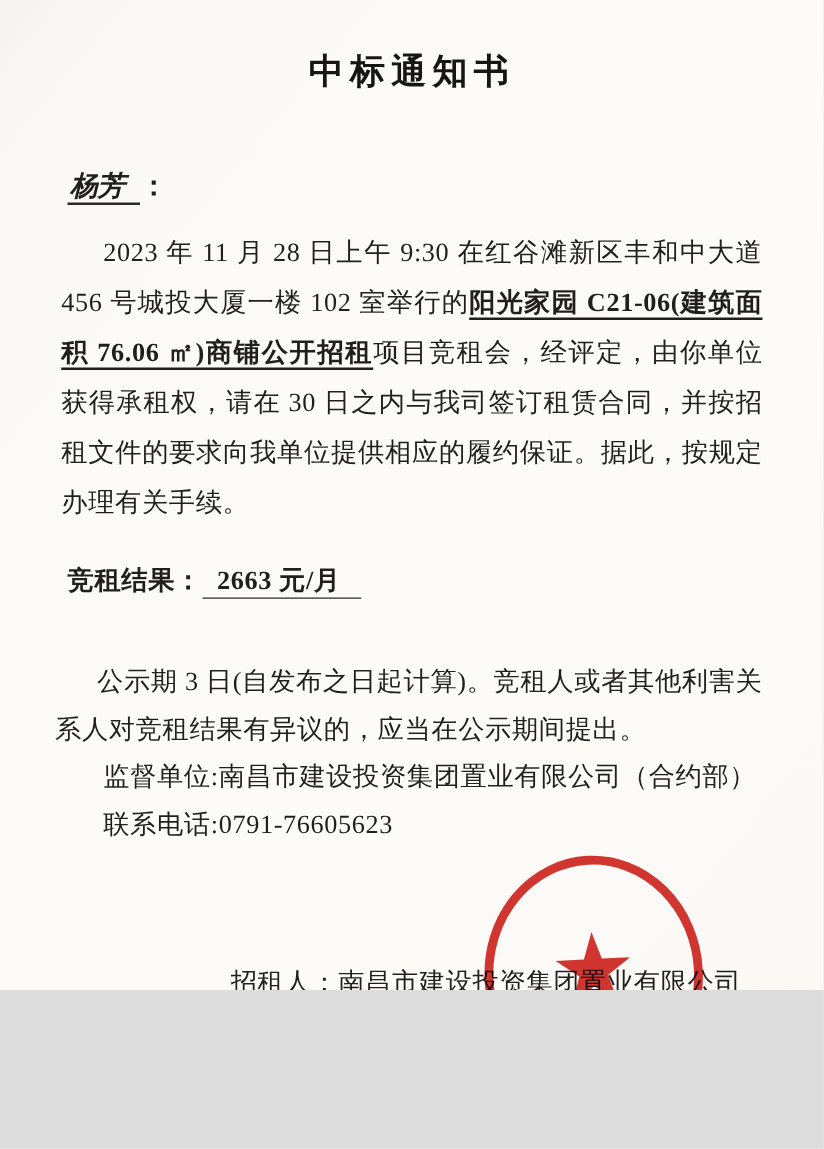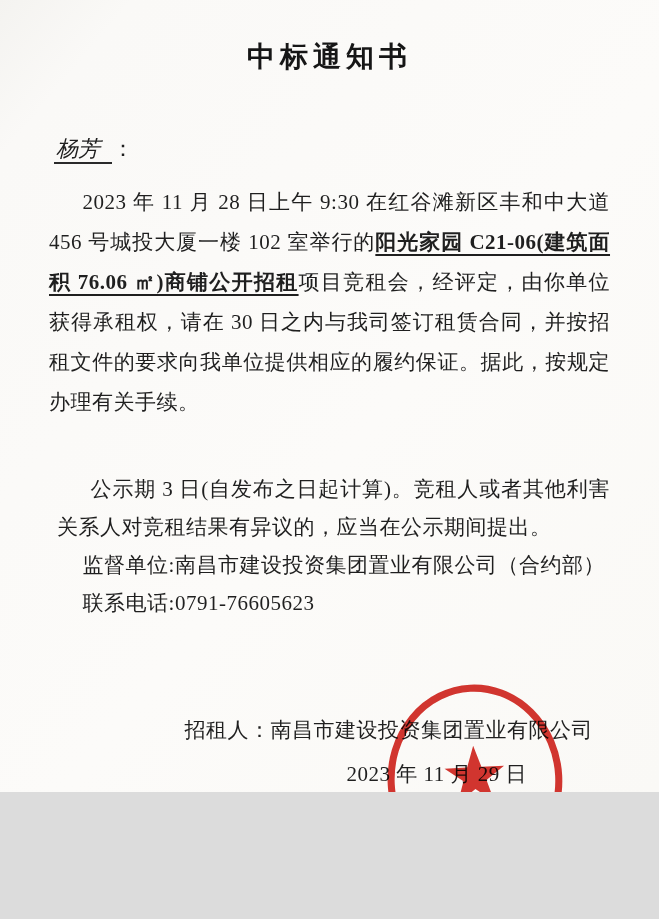--- a/index.html
+++ b/index.html
@@ -15,21 +15,21 @@
   }
   .title {
     margin:0; padding-top:38px;
     text-align:center;
     font-size:28px; font-weight:700;
     letter-spacing:5px;
     color:#161616;
   }
   .recipient {
     margin:58px 0 0 54px;
-    font-size:22px; font-weight:400;
+    font-size:22px; font-weight:700;
   }
   .recipient .name {
     font-style:italic;
     border-bottom:2px solid #2a2a2a;
     padding:0 12px 1px 2px;
   }
   .para1 {
     margin:18px 49px 0 49px;
     font-size:21px; line-height:40px;
     text-align:justify;
@@ -45,21 +45,21 @@
   .result-line {
     margin:28px 0 0 54px;
     font-size:21px; font-weight:700;
     letter-spacing:0.5px;
   }
   .result-value {
     border-bottom:1.5px solid #2a2a2a;
     padding:0 16px 2px 12px;
   }
   .para2 {
-    margin:48px 49px 0 57px;
+    margin:48px 49px 0 44px;
     font-size:21px; line-height:38px;
     text-align:justify;
     text-indent:1.6em;
     letter-spacing:0.5px;
   }
   .plain-line {
     margin:0 49px;
     font-size:21px; line-height:38px;
     text-indent:1.6em;
     letter-spacing:0.5px;
@@ -100,20 +100,23 @@
   <h1 class="title">中标通知书</h1>
 
   <div class="recipient">
     <span class="name">杨芳</span><span>：</span>
   </div>
 
   <p class="para1">
     <span>2023 年 11 月 28 日上午 9:30 在红谷滩新区丰和中大道 456 号城投大厦一楼 102 室举行的</span><span class="emph">阳光家园 C21-06(建筑面积 76.06 ㎡)商铺公开招租</span><span>项目竞租会，经评定，由你单位获得承租权，请在 30 日之内与我司签订租赁合同，并按招租文件的要求向我单位提供相应的履约保证。据此，按规定办理有关手续。</span>
   </p>
 
+  <div class="result-line">
+    <span>竞租结果：</span><span class="result-value">2663 元/月</span>
+  </div>
 
   <p class="para2">公示期 3 日(自发布之日起计算)。竞租人或者其他利害关系人对竞租结果有异议的，应当在公示期间提出。</p>
 
   <p class="plain-line">监督单位:南昌市建设投资集团置业有限公司（合约部）</p>
   <p class="plain-line">联系电话:0791-76605623</p>
 
   <div class="signature">
     <div class="sig-issuer">
       <span>招租人：</span><span>南昌市建设投资集团置业有限公司</span>
     </div>

